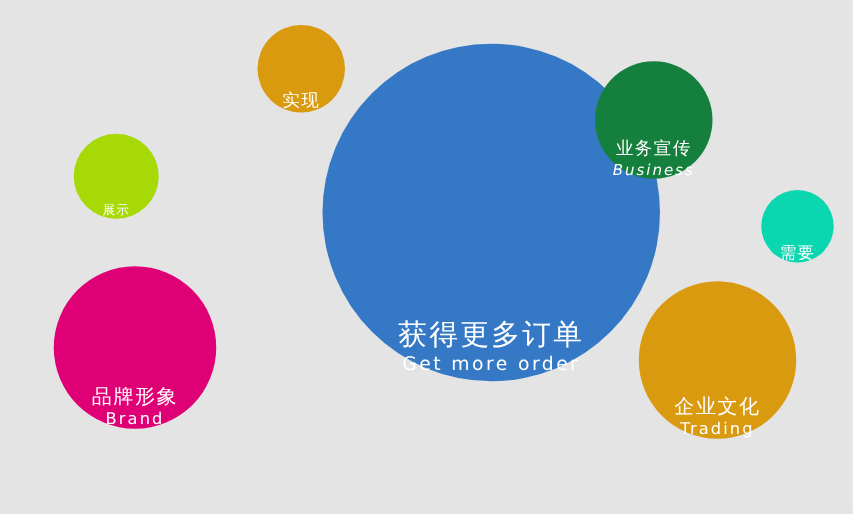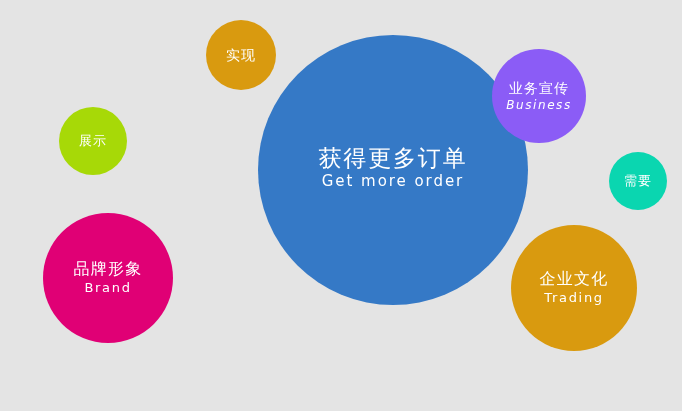--- a/index.html
+++ b/index.html
@@ -18,21 +18,21 @@
     height: 411px;
     background: #e4e4e4;
     overflow: hidden;
   }
   .bubble {
     position: absolute;
     border-radius: 50%;
     display: flex;
     flex-direction: column;
     align-items: center;
-    justify-content: center;
+    justify-content: flex-end;
     box-sizing: border-box;
     color: #ffffff;
     text-align: center;
     line-height: 1.18;
     user-select: none;
   }
   .bubble .cn {
     display: block;
     white-space: nowrap;
     letter-spacing: 0.08em;
@@ -56,26 +56,26 @@
       <span class="en" style="font-size: 15px;">Get more order</span>
     </div>
     <div class="bubble has-en" style="left: 43px; top: 213px; width: 130px; height: 130px; background: rgb(224, 0, 117); z-index: 4;">
       <span class="cn" style="font-size: 16px;">品牌形象</span>
       <span class="en" style="font-size: 13px;">Brand</span>
     </div>
     <div class="bubble has-en" style="left: 511px; top: 225px; width: 126px; height: 126px; background: rgb(217, 154, 15); z-index: 4;">
       <span class="cn" style="font-size: 16px;">企业文化</span>
       <span class="en" style="font-size: 13px;">Trading</span>
     </div>
-    <div class="bubble has-en" style="left: 492px; top: 49px; width: 94px; height: 94px; background: #8b5cf6; z-index: 5;">
+    <div class="bubble has-en" style="left: 476px; top: 49px; width: 94px; height: 94px; background: #15803d; z-index: 5;">
       <span class="cn" style="font-size: 14px;">业务宣传</span>
       <span class="en" style="font-size: 12px; font-style: italic;">Business</span>
     </div>
     <div class="bubble" style="left: 206px; top: 20px; width: 70px; height: 70px; background: rgb(217, 154, 15); z-index: 2;">
       <span class="cn" style="font-size: 14px;">实现</span>
     </div>
     <div class="bubble" style="left: 59px; top: 107px; width: 68px; height: 68px; background: rgb(167, 217, 7); z-index: 2;">
-      <span class="cn" style="font-size: 13px;">展示</span>
+      <span class="cn" style="font-size: 10px;">展示</span>
     </div>
     <div class="bubble" style="left: 609px; top: 152px; width: 58px; height: 58px; background: rgb(10, 214, 176); z-index: 2;">
       <span class="cn" style="font-size: 13px;">需要</span>
     </div>
   </div>
 
 </body></html>

